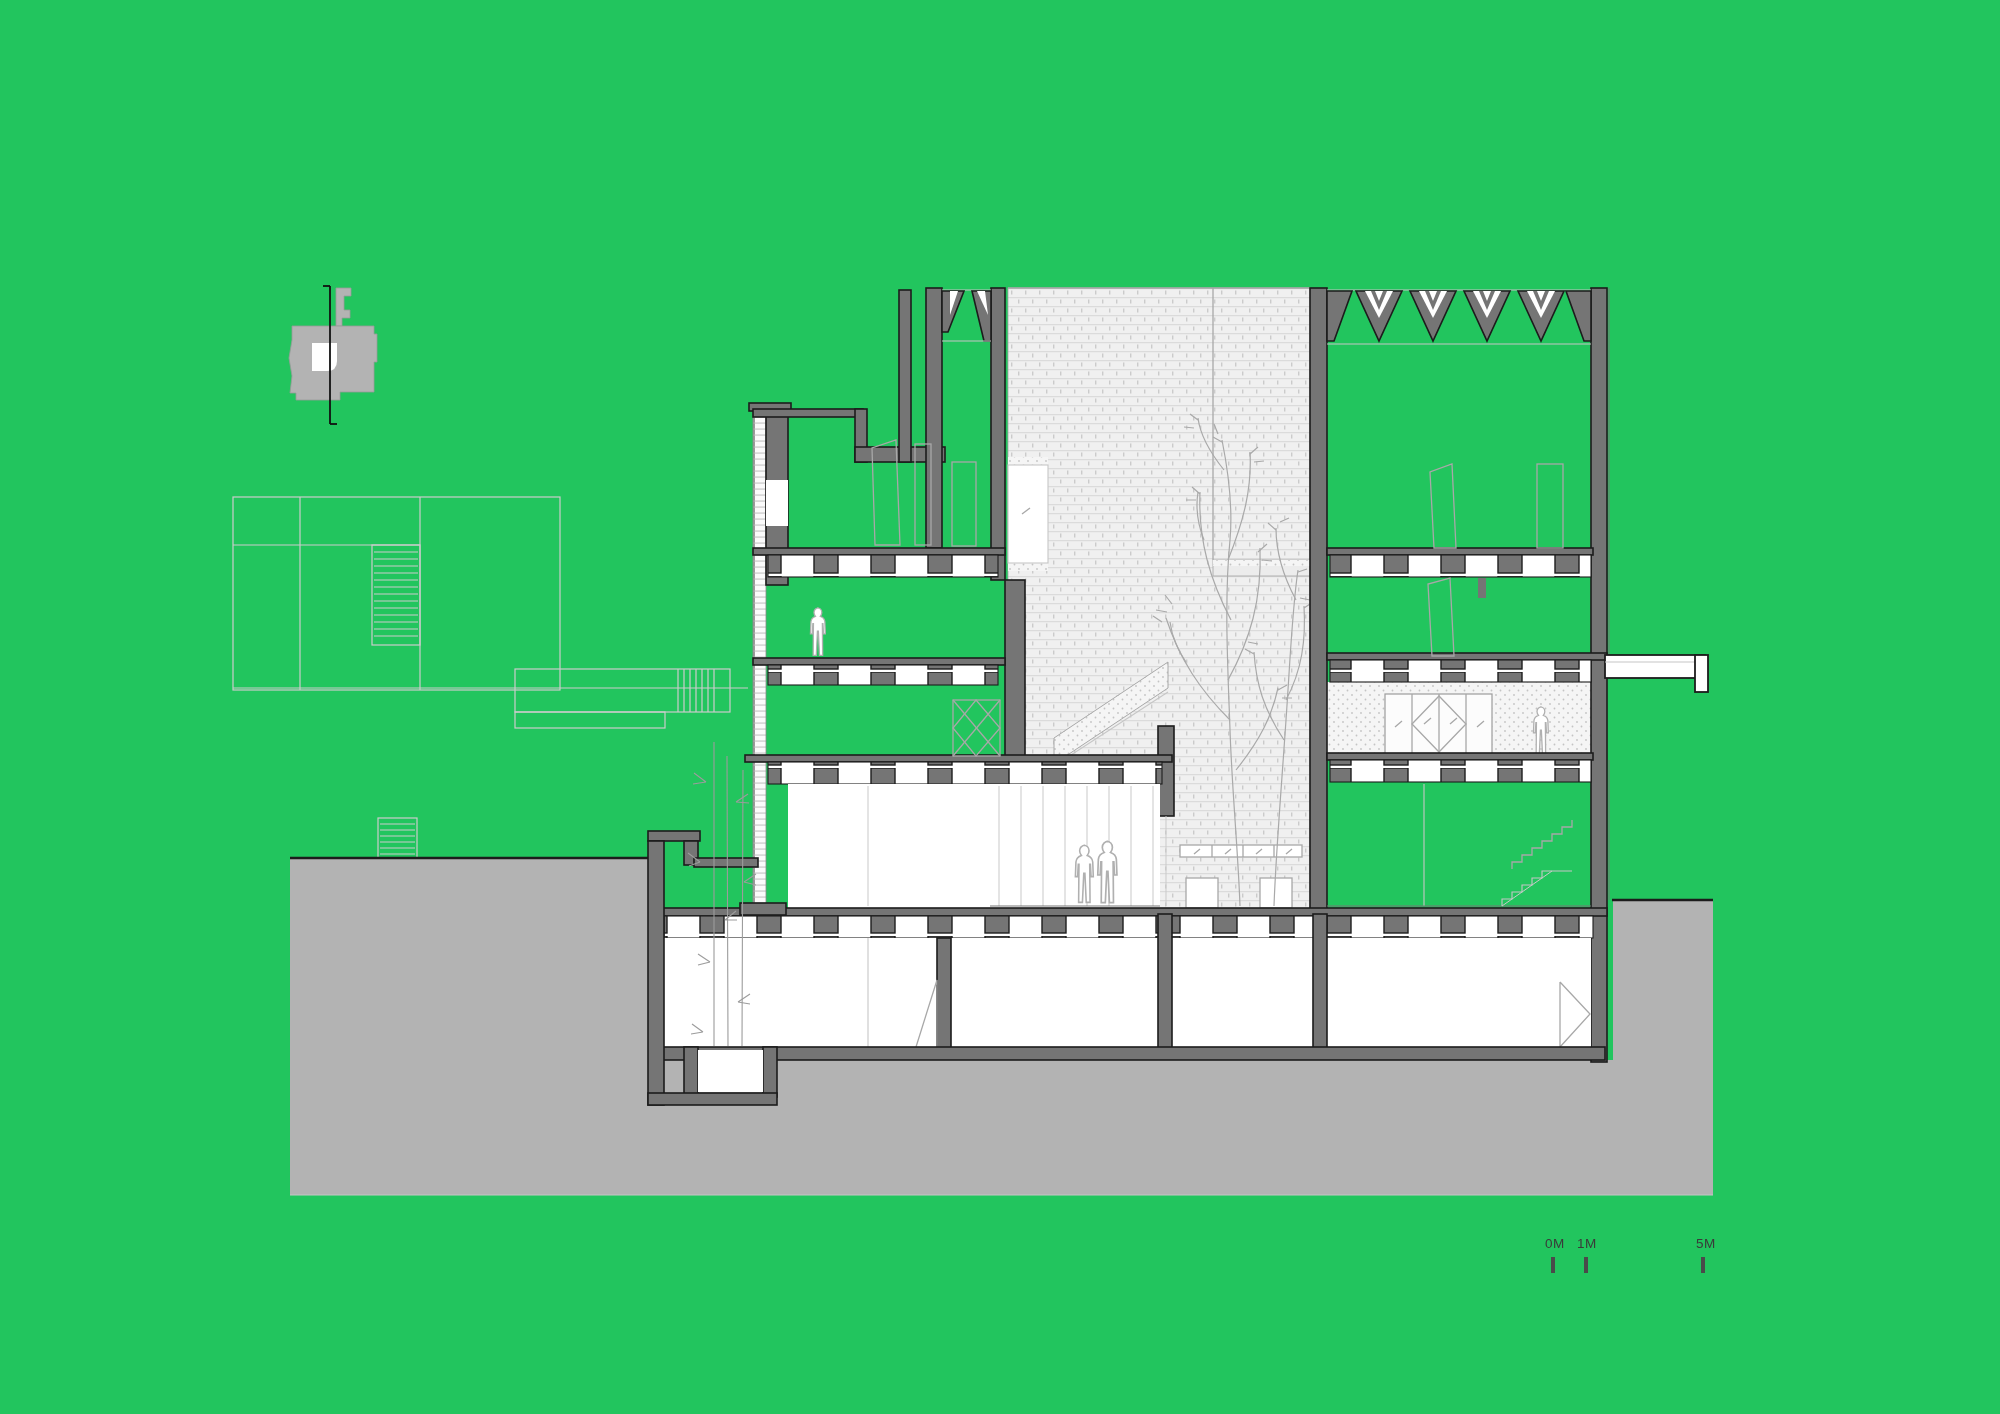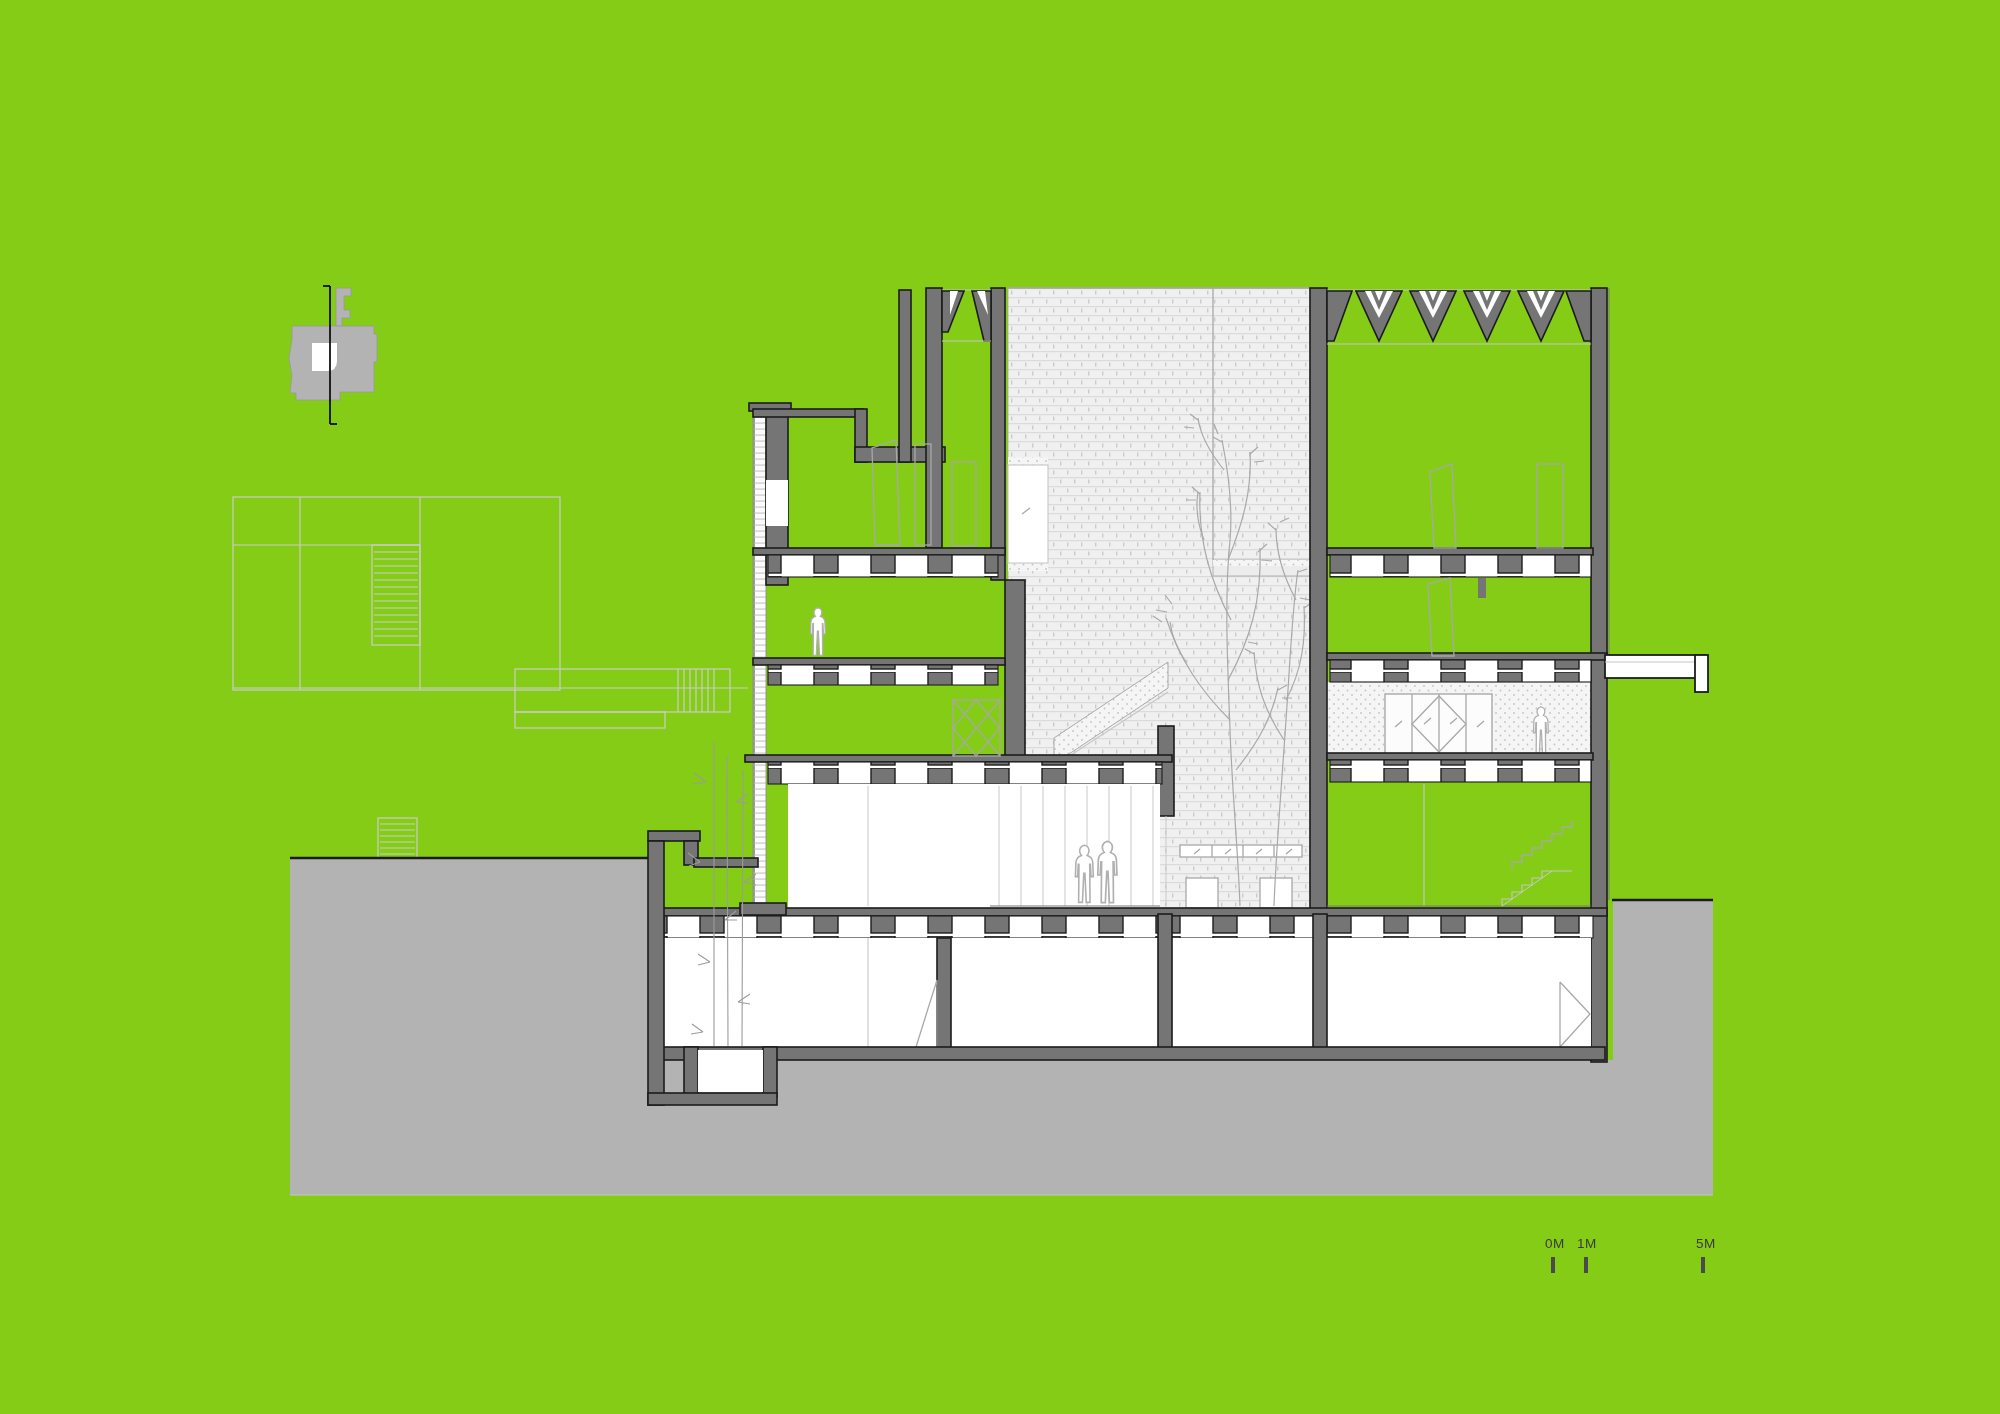--- a/index.html
+++ b/index.html
@@ -1,16 +1,16 @@
 <!DOCTYPE html>
 <html style="--c-background: #ffffff; --c-ground: #b3b3b3; --c-poche: #757575; --c-outline: #1c1c1c; --c-light: #c6c6c6; --c-beyond: #a8a8a8; --c-hatch_base: #f0f0f0; --c-hatch_line: #dbdbdb; --c-stipple_dot: #c4c4c4; --c-figure: #b0b0b0; --c-text: #3a3a3a;"><head>
 <meta charset="utf-8">
 <style>
   html,body{margin:0;padding:0;background:#ffffff;}
-  .sheet{position:relative;width:2000px;height:1414px;background:#84cc16;overflow:hidden;
+  .sheet{position:relative;width:2000px;height:1414px;background:#22c55e;overflow:hidden;
          font-family:"Liberation Sans",sans-serif;}
   svg{position:absolute;left:0;top:0;}
   
   .poche{fill:var(--c-poche,#757575);stroke:var(--c-outline,#1c1c1c);stroke-width:1.6;}
   .pocheN{fill:var(--c-poche,#757575);stroke:none;}
   .ground{fill:var(--c-ground,#b3b3b3);stroke:none;}
   .gline{stroke:var(--c-outline,#1c1c1c);stroke-width:2.4;fill:none;}
   .white{fill:#ffffff;stroke:none;}
   .wline{fill:#ffffff;stroke:var(--c-outline,#1c1c1c);stroke-width:1.8;}
   .lline{stroke:var(--c-light,#c6c6c6);stroke-width:1.1;fill:none;}

